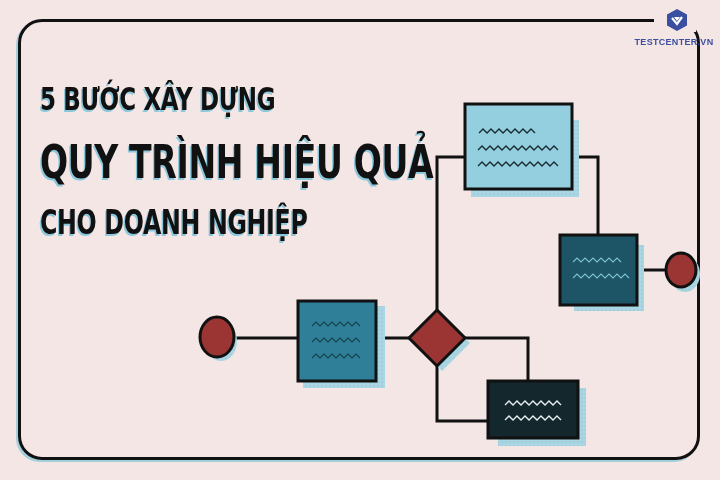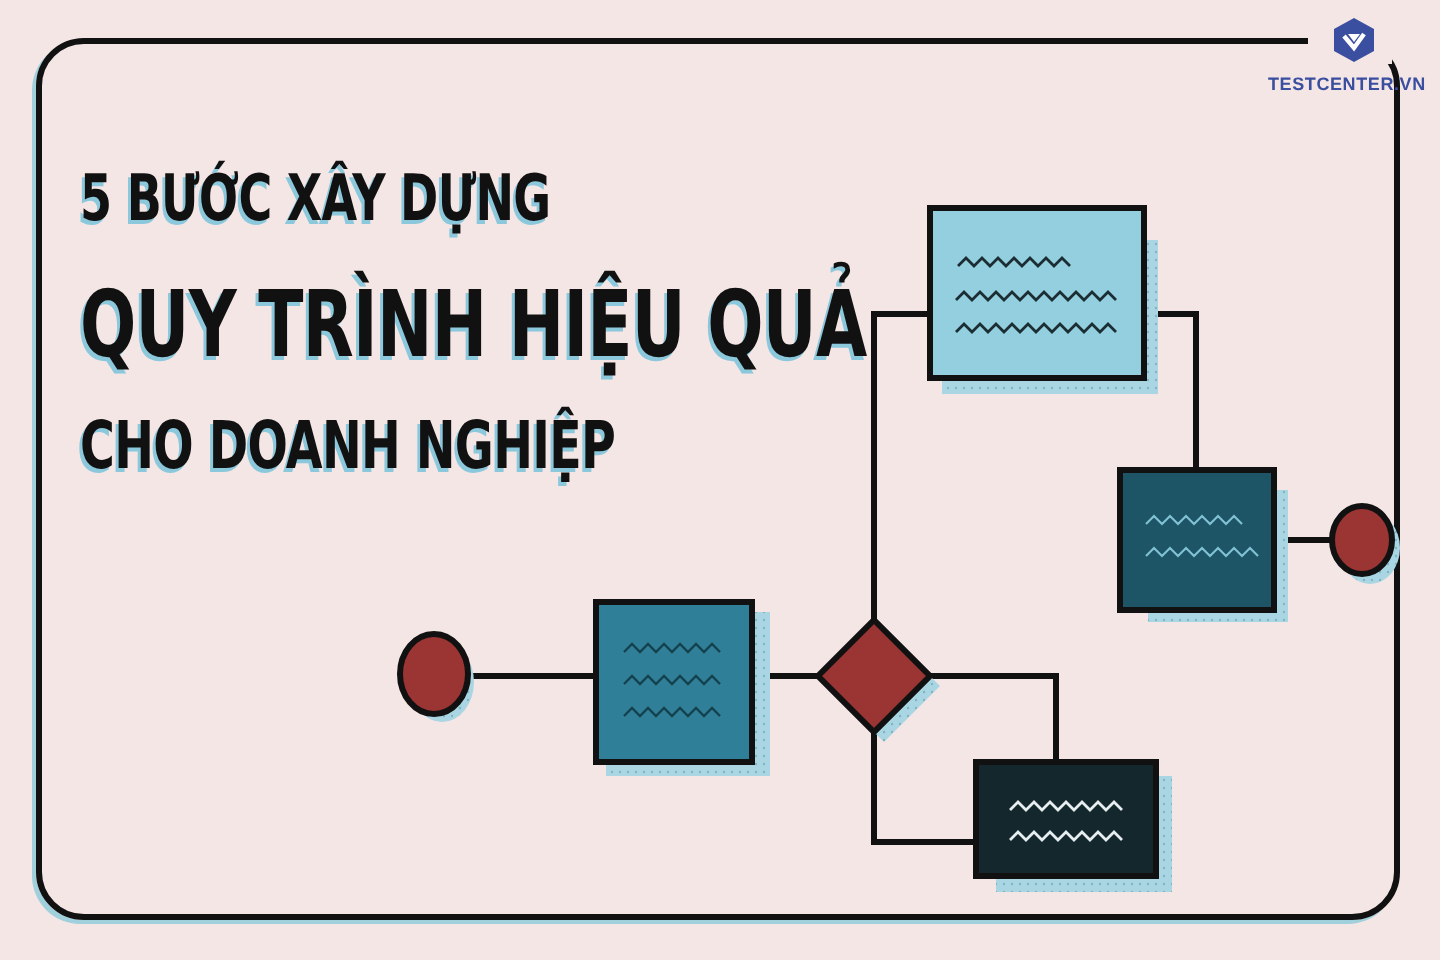--- a/index.html
+++ b/index.html
@@ -1,20 +1,20 @@
 <!DOCTYPE html>
 <html><head>
   <meta charset="utf-8">
   <style>
     html, body { margin:0; padding:0; }
     body { width:720px; height:480px; background:#f5e6e6; position:relative; overflow:hidden; font-family:"Liberation Sans", sans-serif; }
     .frame { position:absolute; left:18px; top:19px; width:682px; height:441px; border:3px solid #111; border-radius:24px; box-sizing:border-box; box-shadow:-2px 2px 0 #9fd0dc; }
     .logo-mask { position:absolute; left:654px; top:10px; width:42px; height:22px; background:#f5e6e6; }
     .logo { position:absolute; left:658px; top:8px; width:38px; text-align:center; }
-    .logo-text { position:absolute; left:634px; top:37px; width:80px; text-align:left; font-size:9px; font-weight:bold; color:#3a4fa0; letter-spacing:0.3px; }
+    .logo-text { position:absolute; left:634px; top:37px; width:80px; text-align:center; font-size:9px; font-weight:bold; color:#3a4fa0; letter-spacing:0.3px; }
     .title { position:absolute; left:40px; font-family:"DejaVu Sans", sans-serif; font-weight:bold; color:#111; transform:scaleX(0.72); transform-origin:left center; text-shadow:-2px 2px 0 #8cc8dc; letter-spacing:-0.5px; white-space:nowrap; }
     .t1 { top:80px; font-size:32px; }
     .t2 { top:135px; font-size:46px; }
     .t3 { top:203px; font-size:33px; }
     svg.diagram { position:absolute; left:0; top:0; }
   </style>
 </head>
 <body>
 
 <div class="frame"></div>

